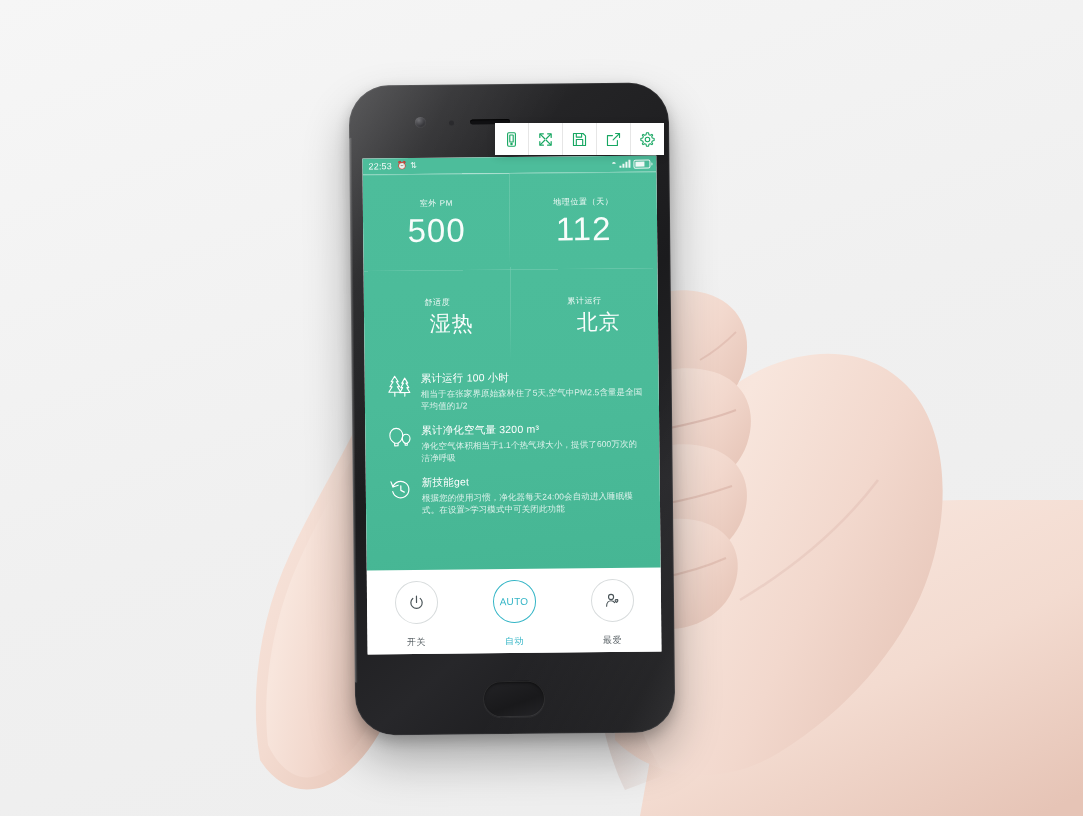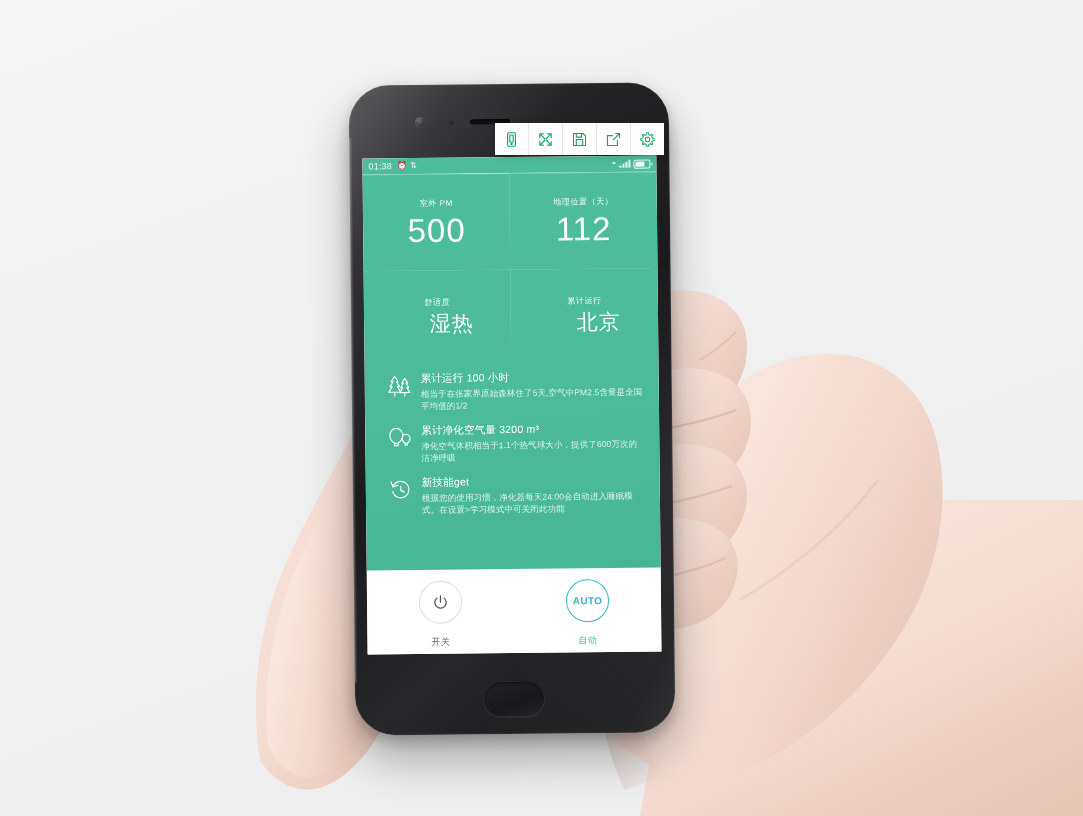--- a/index.html
+++ b/index.html
@@ -290,21 +290,21 @@
   }
   .control-label {
     margin-top: 12px;
     font-size: 9px;
     color: #5c6468;
     letter-spacing: 0.5px;
   }
   .control-item.active .control-label { color: #34b5c6; }
   .auto-text {
     font-size: 10px;
-    font-weight: 700;
+    font-weight: 400;
     letter-spacing: 0.3px;
     color: #34b5c6;
   }
 
   
   #floating-toolbar {
     position: absolute;
     left: 495px;
     top: 123px;
     height: 32px;
@@ -385,21 +385,21 @@
   <div id="phone">
     <div id="phone-sheen"></div>
     <div id="phone-edge-left"></div>
     <div id="camera"></div>
     <div id="sensor"></div>
     <div id="earpiece"></div>
 
     <div id="screen">
 
       <div id="status-bar">
-        <div id="status-time">01:38</div>
+        <div id="status-time">22:53</div>
         <div id="status-left-icons">
           <span class="sb-glyph">⏰</span>
           <span class="sb-glyph">⇅</span>
         </div>
         <div id="status-spacer"></div>
         <div id="status-right-icons">
           <span class="sb-glyph">◓</span>
           <span class="sb-signal">
               <span></span>
               <span></span>
@@ -500,20 +500,30 @@
         </div>
 
         <div class="control-item active">
           <div class="control-circle">
             <span class="auto-text">AUTO</span>
           </div>
           <div class="control-label">自动</div>
         </div>
 
 
+        <div class="control-item">
+          <div class="control-circle">
+            <svg width="17" height="17" viewBox="0 0 24 24" fill="none" stroke="currentColor" stroke-width="1.6" stroke-linejoin="round" stroke-linecap="round">
+              <circle cx="10" cy="7" r="3.6"></circle>
+              <path d="M3.6 20 C 3.6 15.2, 6.6 12.4, 10 12.4 C 12 12.4, 13.8 13.4, 15 15"></path>
+              <path d="M18.2 11.4 C 17.4 10.5, 16 10.7, 15.7 11.9 C 15.4 13.1, 16.8 14.1, 17.6 14.8 C 18.4 14.1, 19.8 13.1, 19.5 11.9 C 19.2 10.7, 18.9 10.6, 18.2 11.4 Z"></path>
+            </svg>
+          </div>
+          <div class="control-label">最爱</div>
+        </div>
 
       </div>
 
     </div>
 
     <div id="home-button"></div>
   </div>
 
   <div id="floating-toolbar">
 

